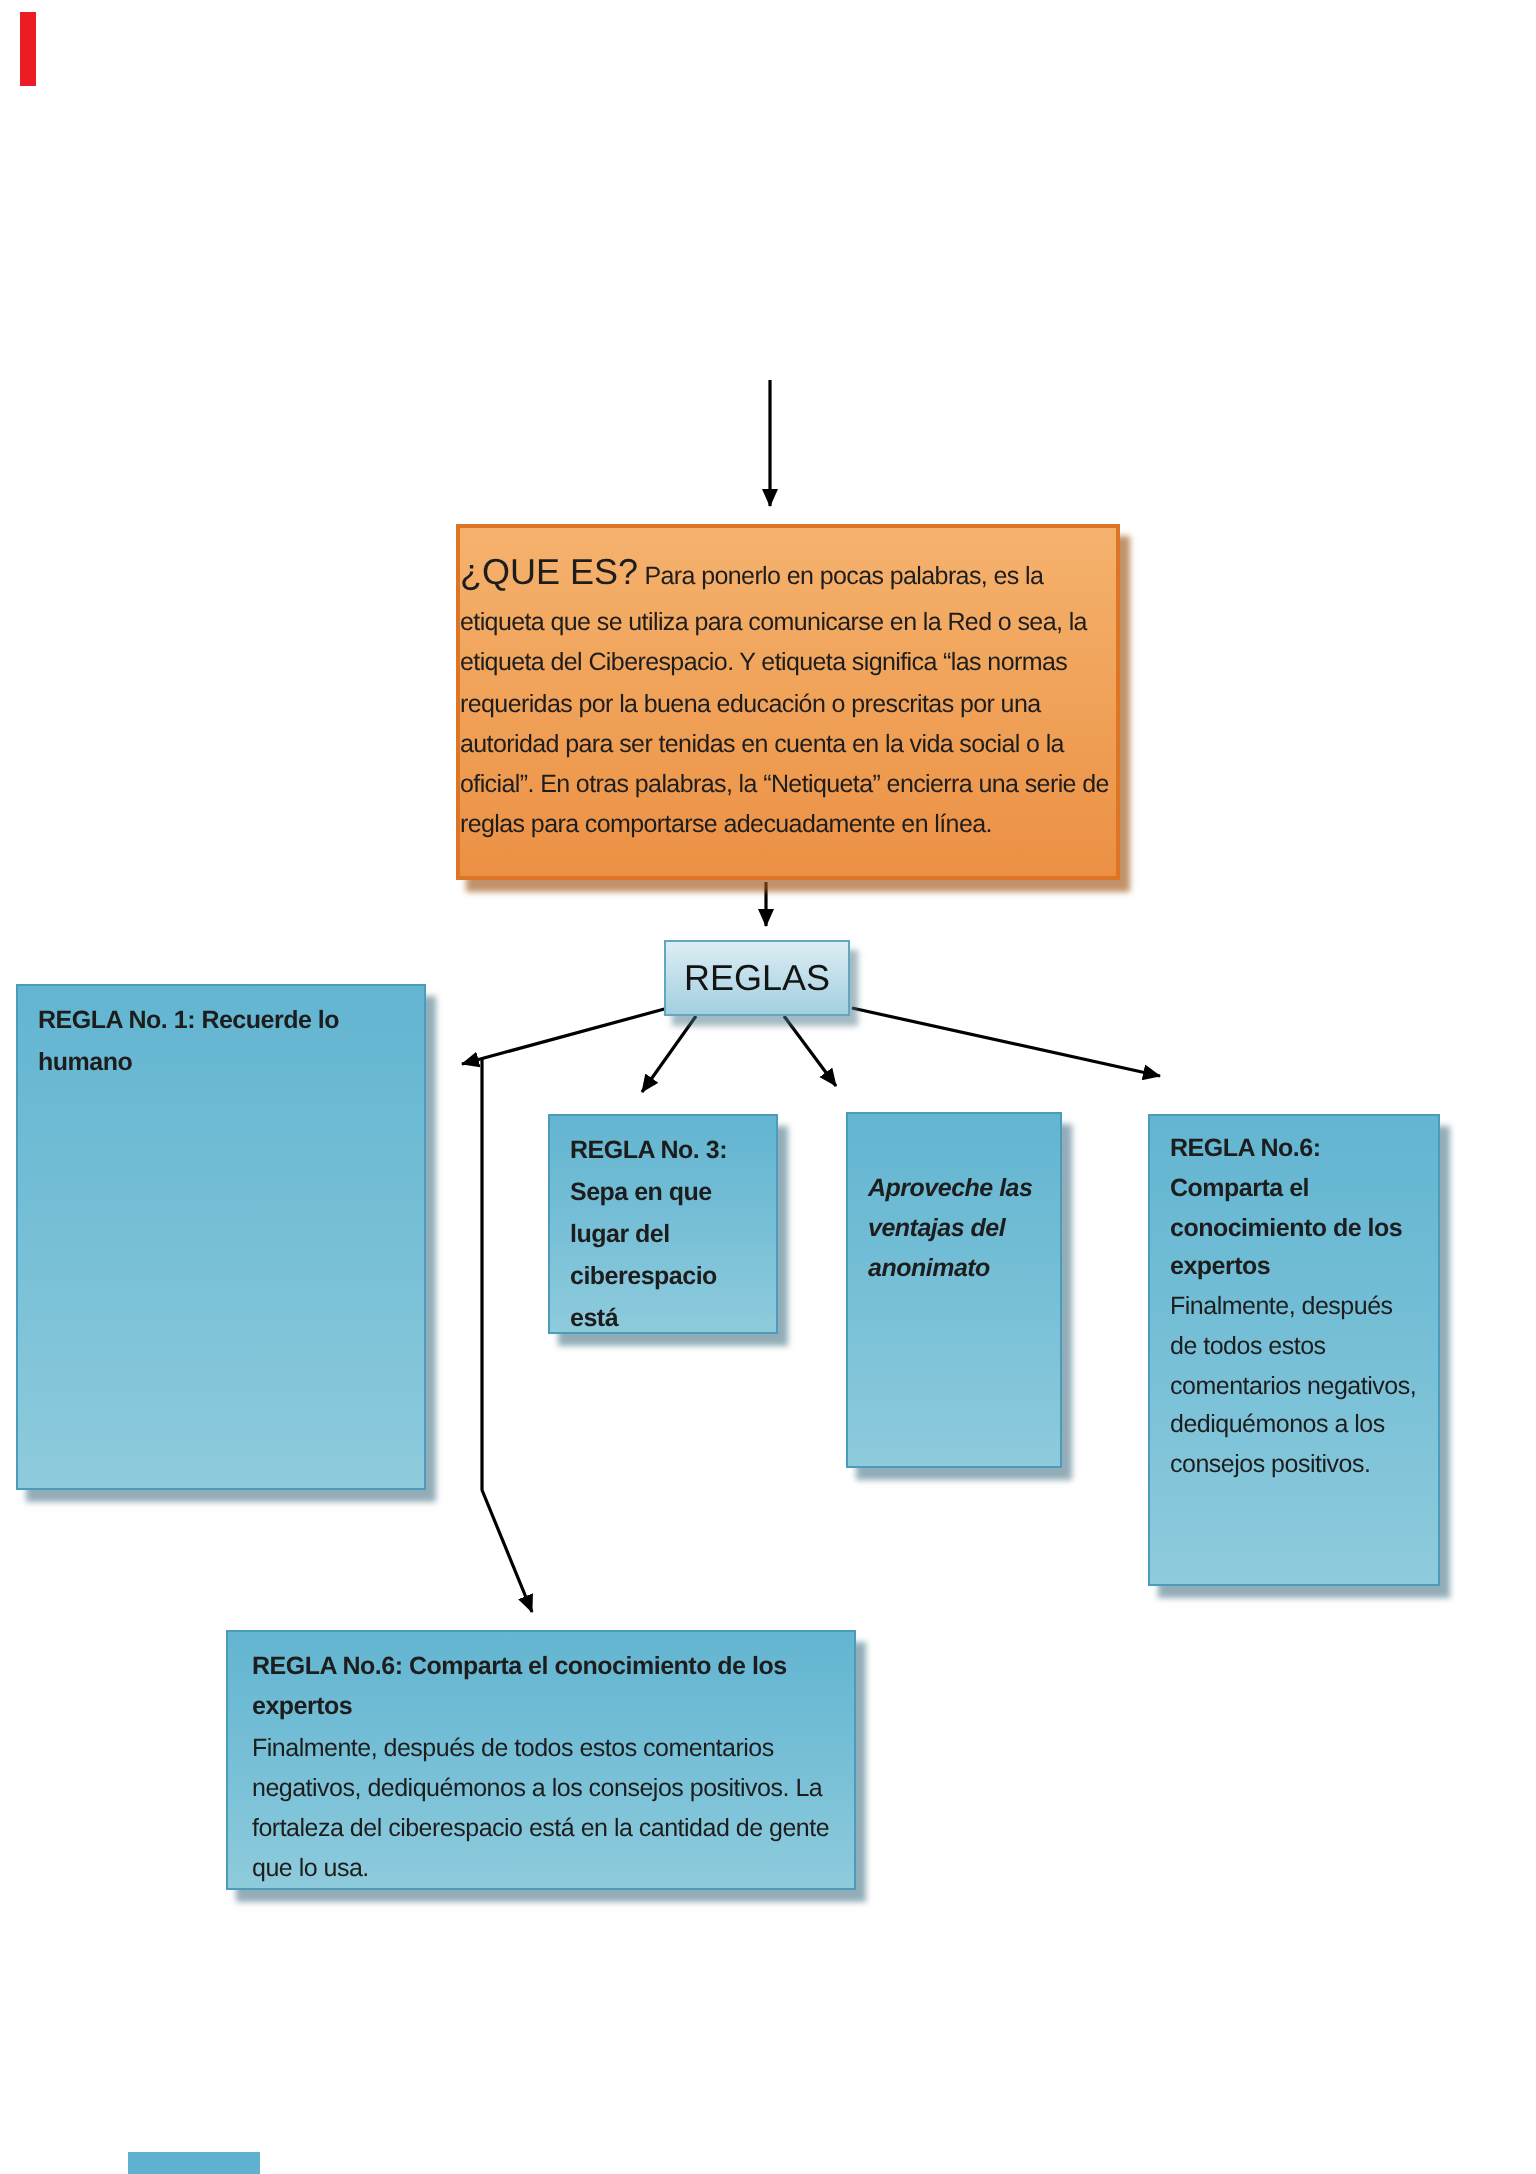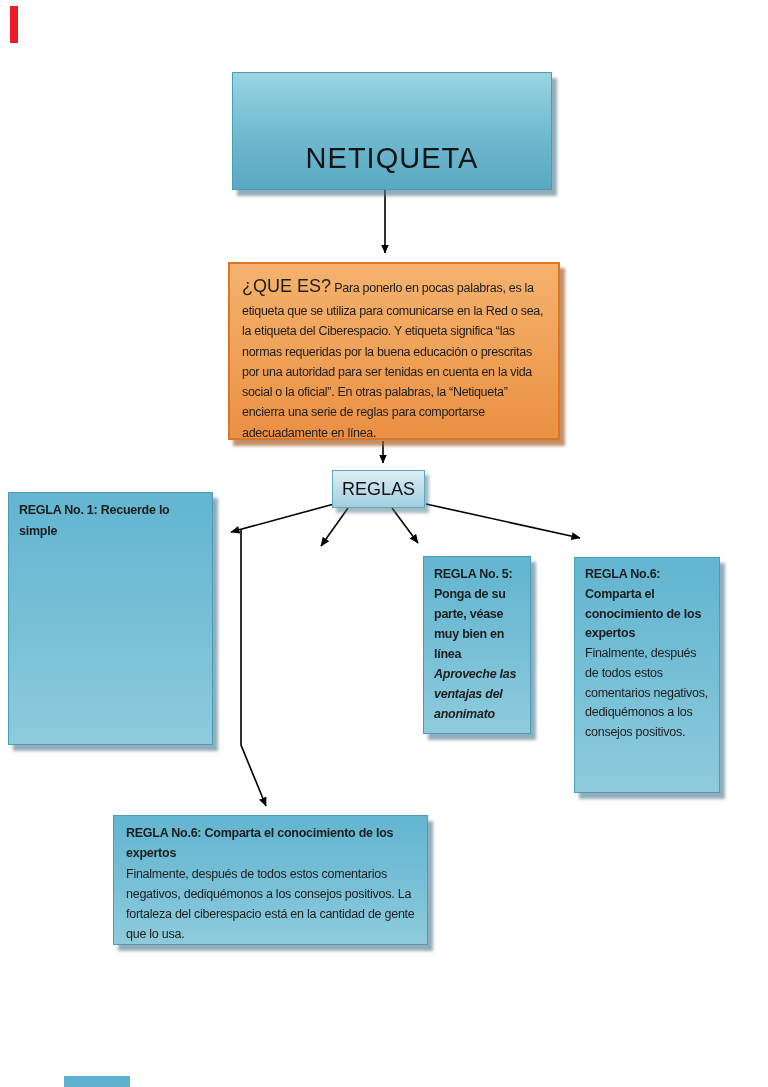--- a/index.html
+++ b/index.html
@@ -24,21 +24,21 @@
     box-shadow:4px 5px 3px rgba(74,118,136,0.50);
   }
   .orange{
     background:linear-gradient(180deg,#f5b26e 0%,#f0a258 50%,#eb9044 100%);
     border:2px solid #dd7527;
     box-shadow:5px 6px 3px rgba(160,88,24,0.65);
   }
   #title-box{left:232px;top:72px;width:320px;height:118px;
     display:flex;align-items:flex-end;justify-content:center;padding-bottom:14px;}
   #title-box .t{font-size:29px;letter-spacing:1px;color:#141414;}
-  #que-es-box{left:228px;top:262px;width:332px;height:178px;padding:8px 12px;}
+  #que-es-box{left:228px;top:262px;width:332px;height:178px;padding:8px 0;}
   #que-es-box p{margin:0;font-size:12.5px;line-height:1.62;letter-spacing:-0.3px;}
   #que-es-box .lead{font-size:18px;letter-spacing:0;}
   #reglas-box{left:332px;top:470px;width:93px;height:38px;
     display:flex;align-items:center;justify-content:center;font-size:18px;color:#141414;}
   .rulebox{padding:7px 10px;font-size:12.5px;line-height:1.68;letter-spacing:-0.25px;}
   .rulebox .hd{font-weight:700;}
   .rulebox .bd{font-weight:400;}
   .rulebox .it{font-weight:700;font-style:italic;}
   #rule1-box{left:8px;top:492px;width:205px;height:253px;}
   #rule3-box{left:274px;top:557px;width:115px;height:110px;}
@@ -67,39 +67,39 @@
       <line x1="385" y1="190" x2="385" y2="253" marker-end="url(#arr)"></line>
       <line x1="383" y1="441" x2="383" y2="463" marker-end="url(#arr)"></line>
       <line x1="334" y1="504" x2="231" y2="532" marker-end="url(#arr)"></line>
       <polyline points="241,529 241,745 266,806" marker-end="url(#arr)"></polyline>
       <line x1="348" y1="508" x2="321" y2="546" marker-end="url(#arr)"></line>
       <line x1="392" y1="508" x2="418" y2="543" marker-end="url(#arr)"></line>
       <line x1="426" y1="504" x2="580" y2="538" marker-end="url(#arr)"></line>
     </g>
   </svg>
 
-  <div id="title-box" class="box teal-title">
-    <span class="t">NETIQUETA</span>
-  </div>
 
   <div id="que-es-box" class="box orange">
     <p><span class="lead">¿QUE ES?</span><span> Para ponerlo en pocas palabras, es la etiqueta que se utiliza para comunicarse en la Red o sea, la etiqueta del Ciberespacio. Y etiqueta significa “las normas requeridas por la buena educación o prescritas por una autoridad para ser tenidas en cuenta en la vida social o la oficial”. En otras palabras, la “Netiqueta” encierra una serie de reglas para comportarse adecuadamente en línea.</span></p>
   </div>
 
   <div id="reglas-box" class="box teal-light">
     <span>REGLAS</span>
   </div>
 
   <div id="rule1-box" class="box teal rulebox">
-    <span class="hd">REGLA No. 1: Recuerde lo simple</span><br>
+    <span class="hd">REGLA No. 1: Recuerde lo humano</span><br>
   </div>
 
+  <div id="rule3-box" class="box teal rulebox">
+    <span class="hd">REGLA No. 3: Sepa en que lugar del ciberespacio está</span>
+  </div>
 
   <div id="rule5-box" class="box teal rulebox">
-    <span class="hd">REGLA No. 5: Ponga de su parte, véase muy bien en línea</span><br>
+    <br>
     <span class="it">Aproveche las ventajas del anonimato</span>
   </div>
 
   <div id="rule6-box" class="box teal rulebox">
     <span class="hd">REGLA No.6: Comparta el conocimiento de los expertos</span><br>
     <span class="bd">Finalmente, después de todos estos comentarios negativos, dediquémonos a los consejos positivos.</span>
   </div>
 
   <div id="rule6b-box" class="box teal rulebox">
     <span class="hd">REGLA No.6: Comparta el conocimiento de los expertos</span><br>

